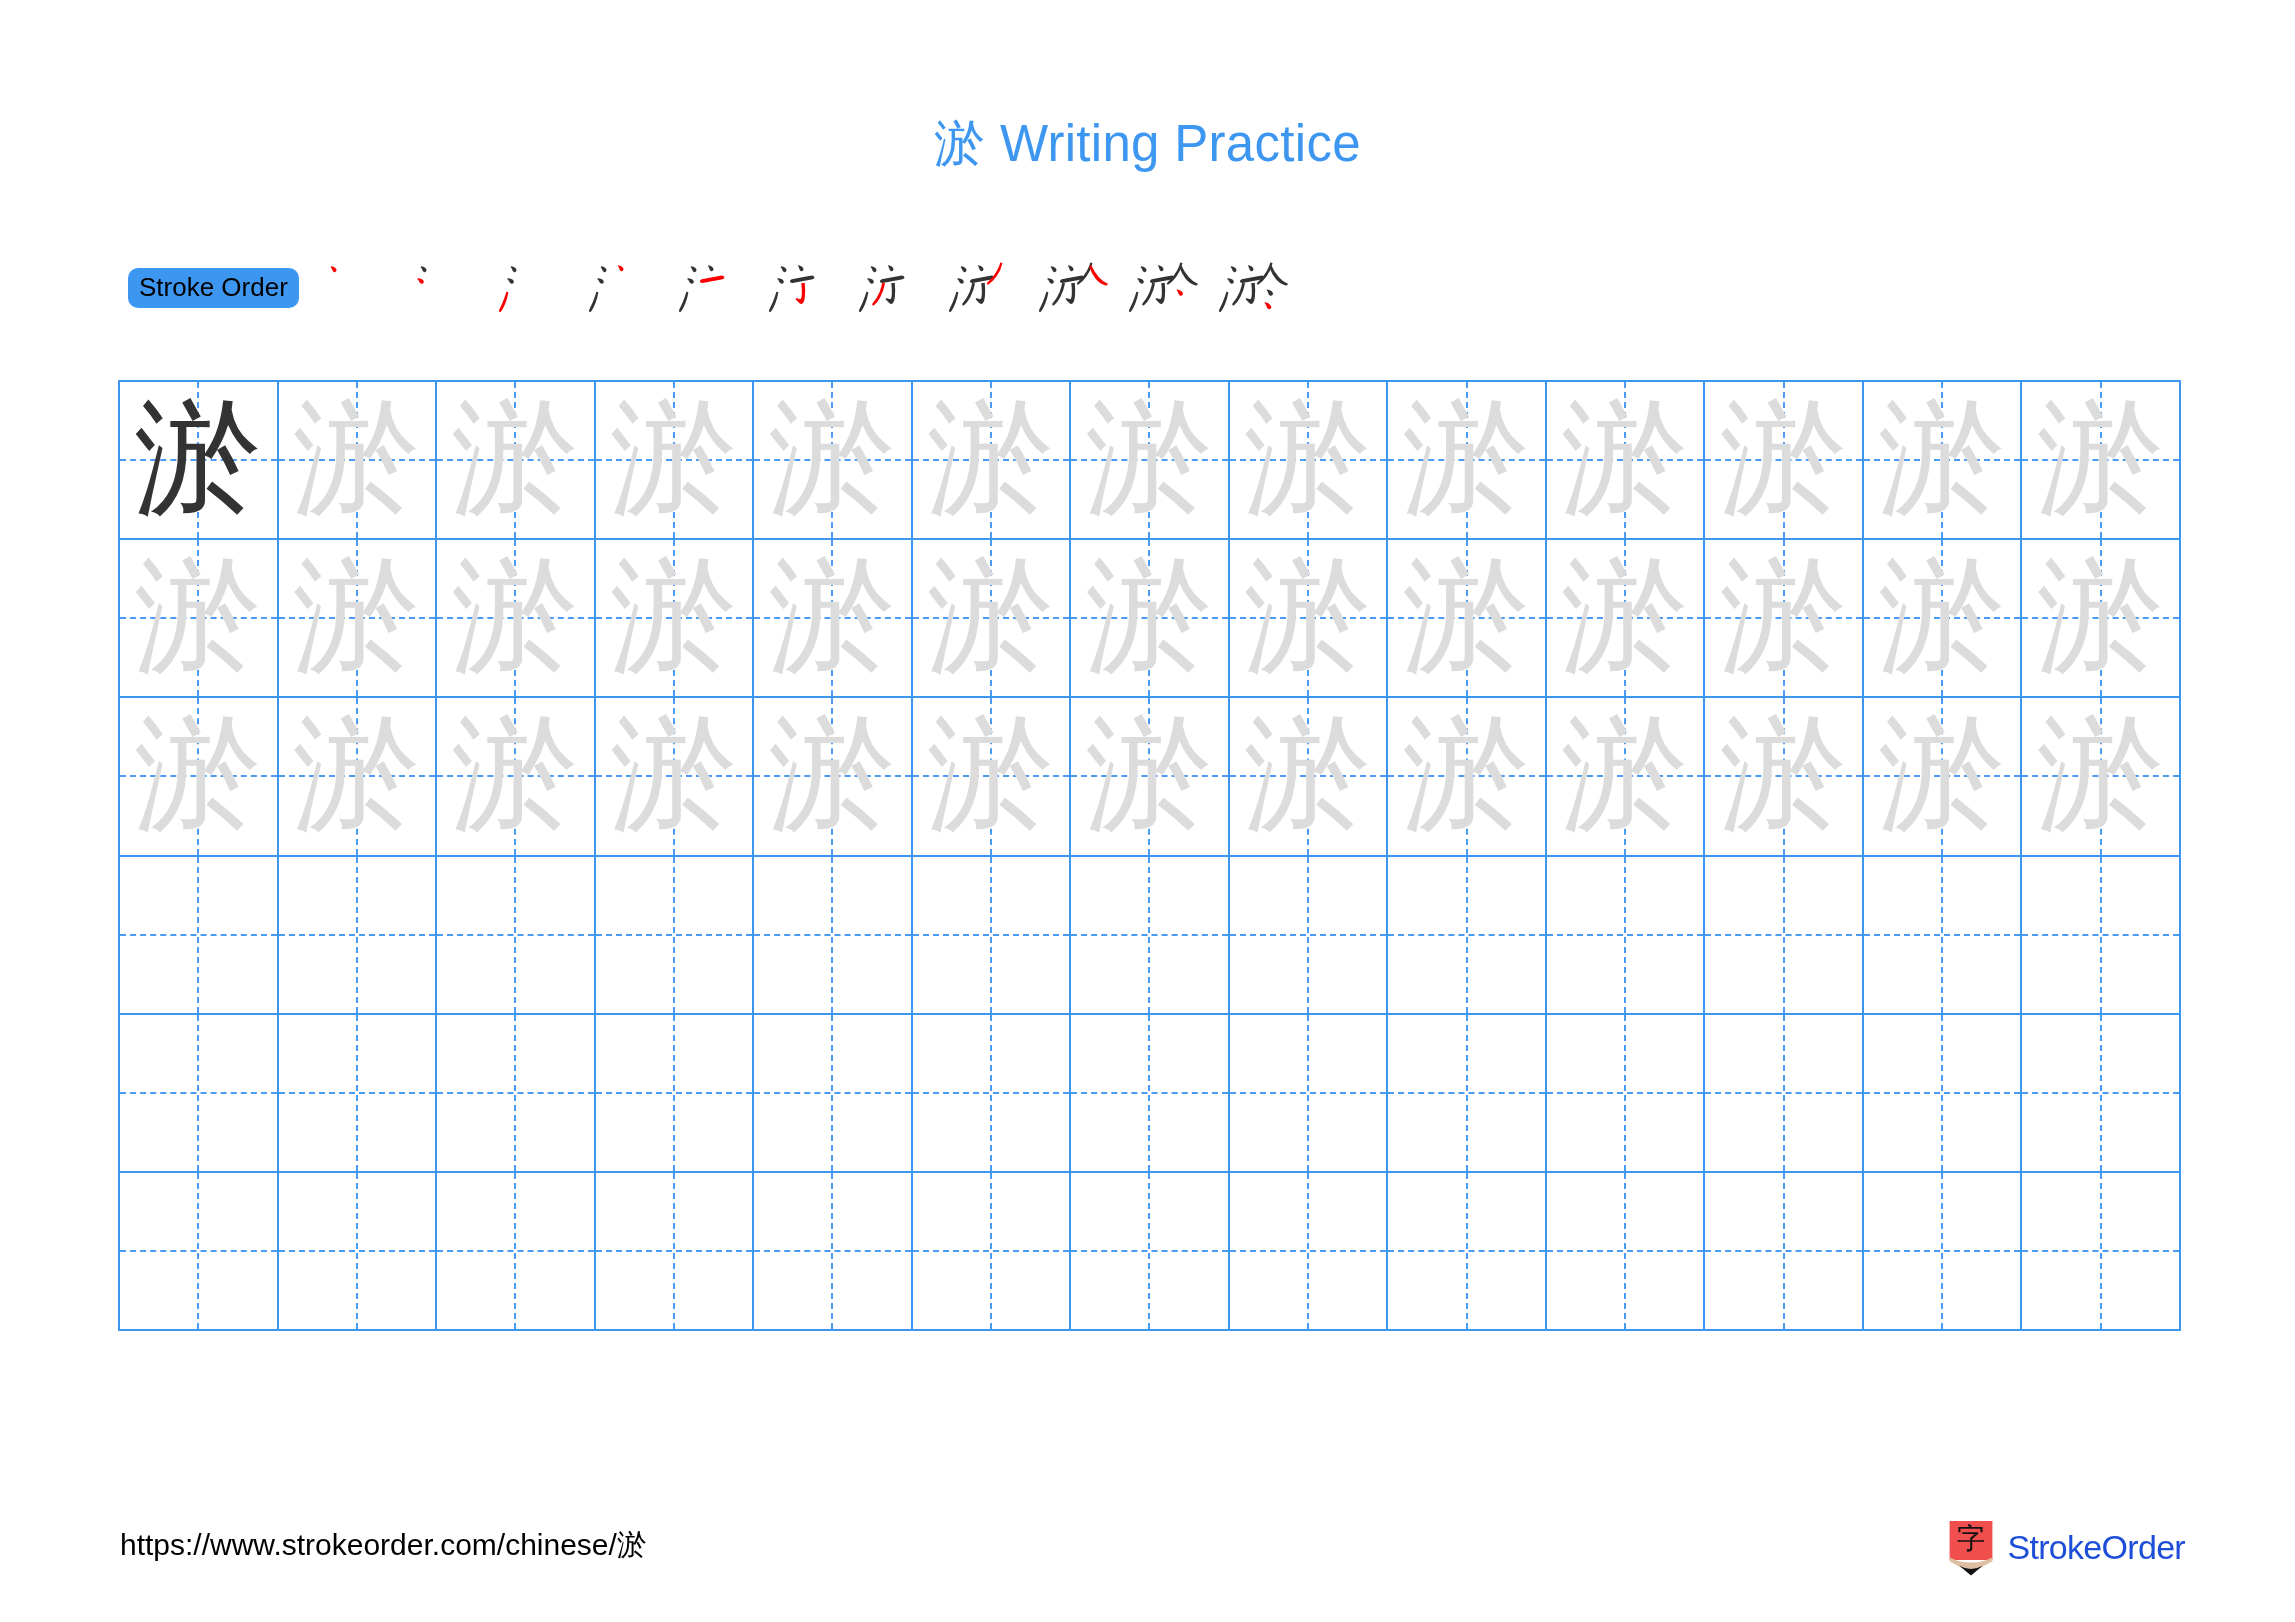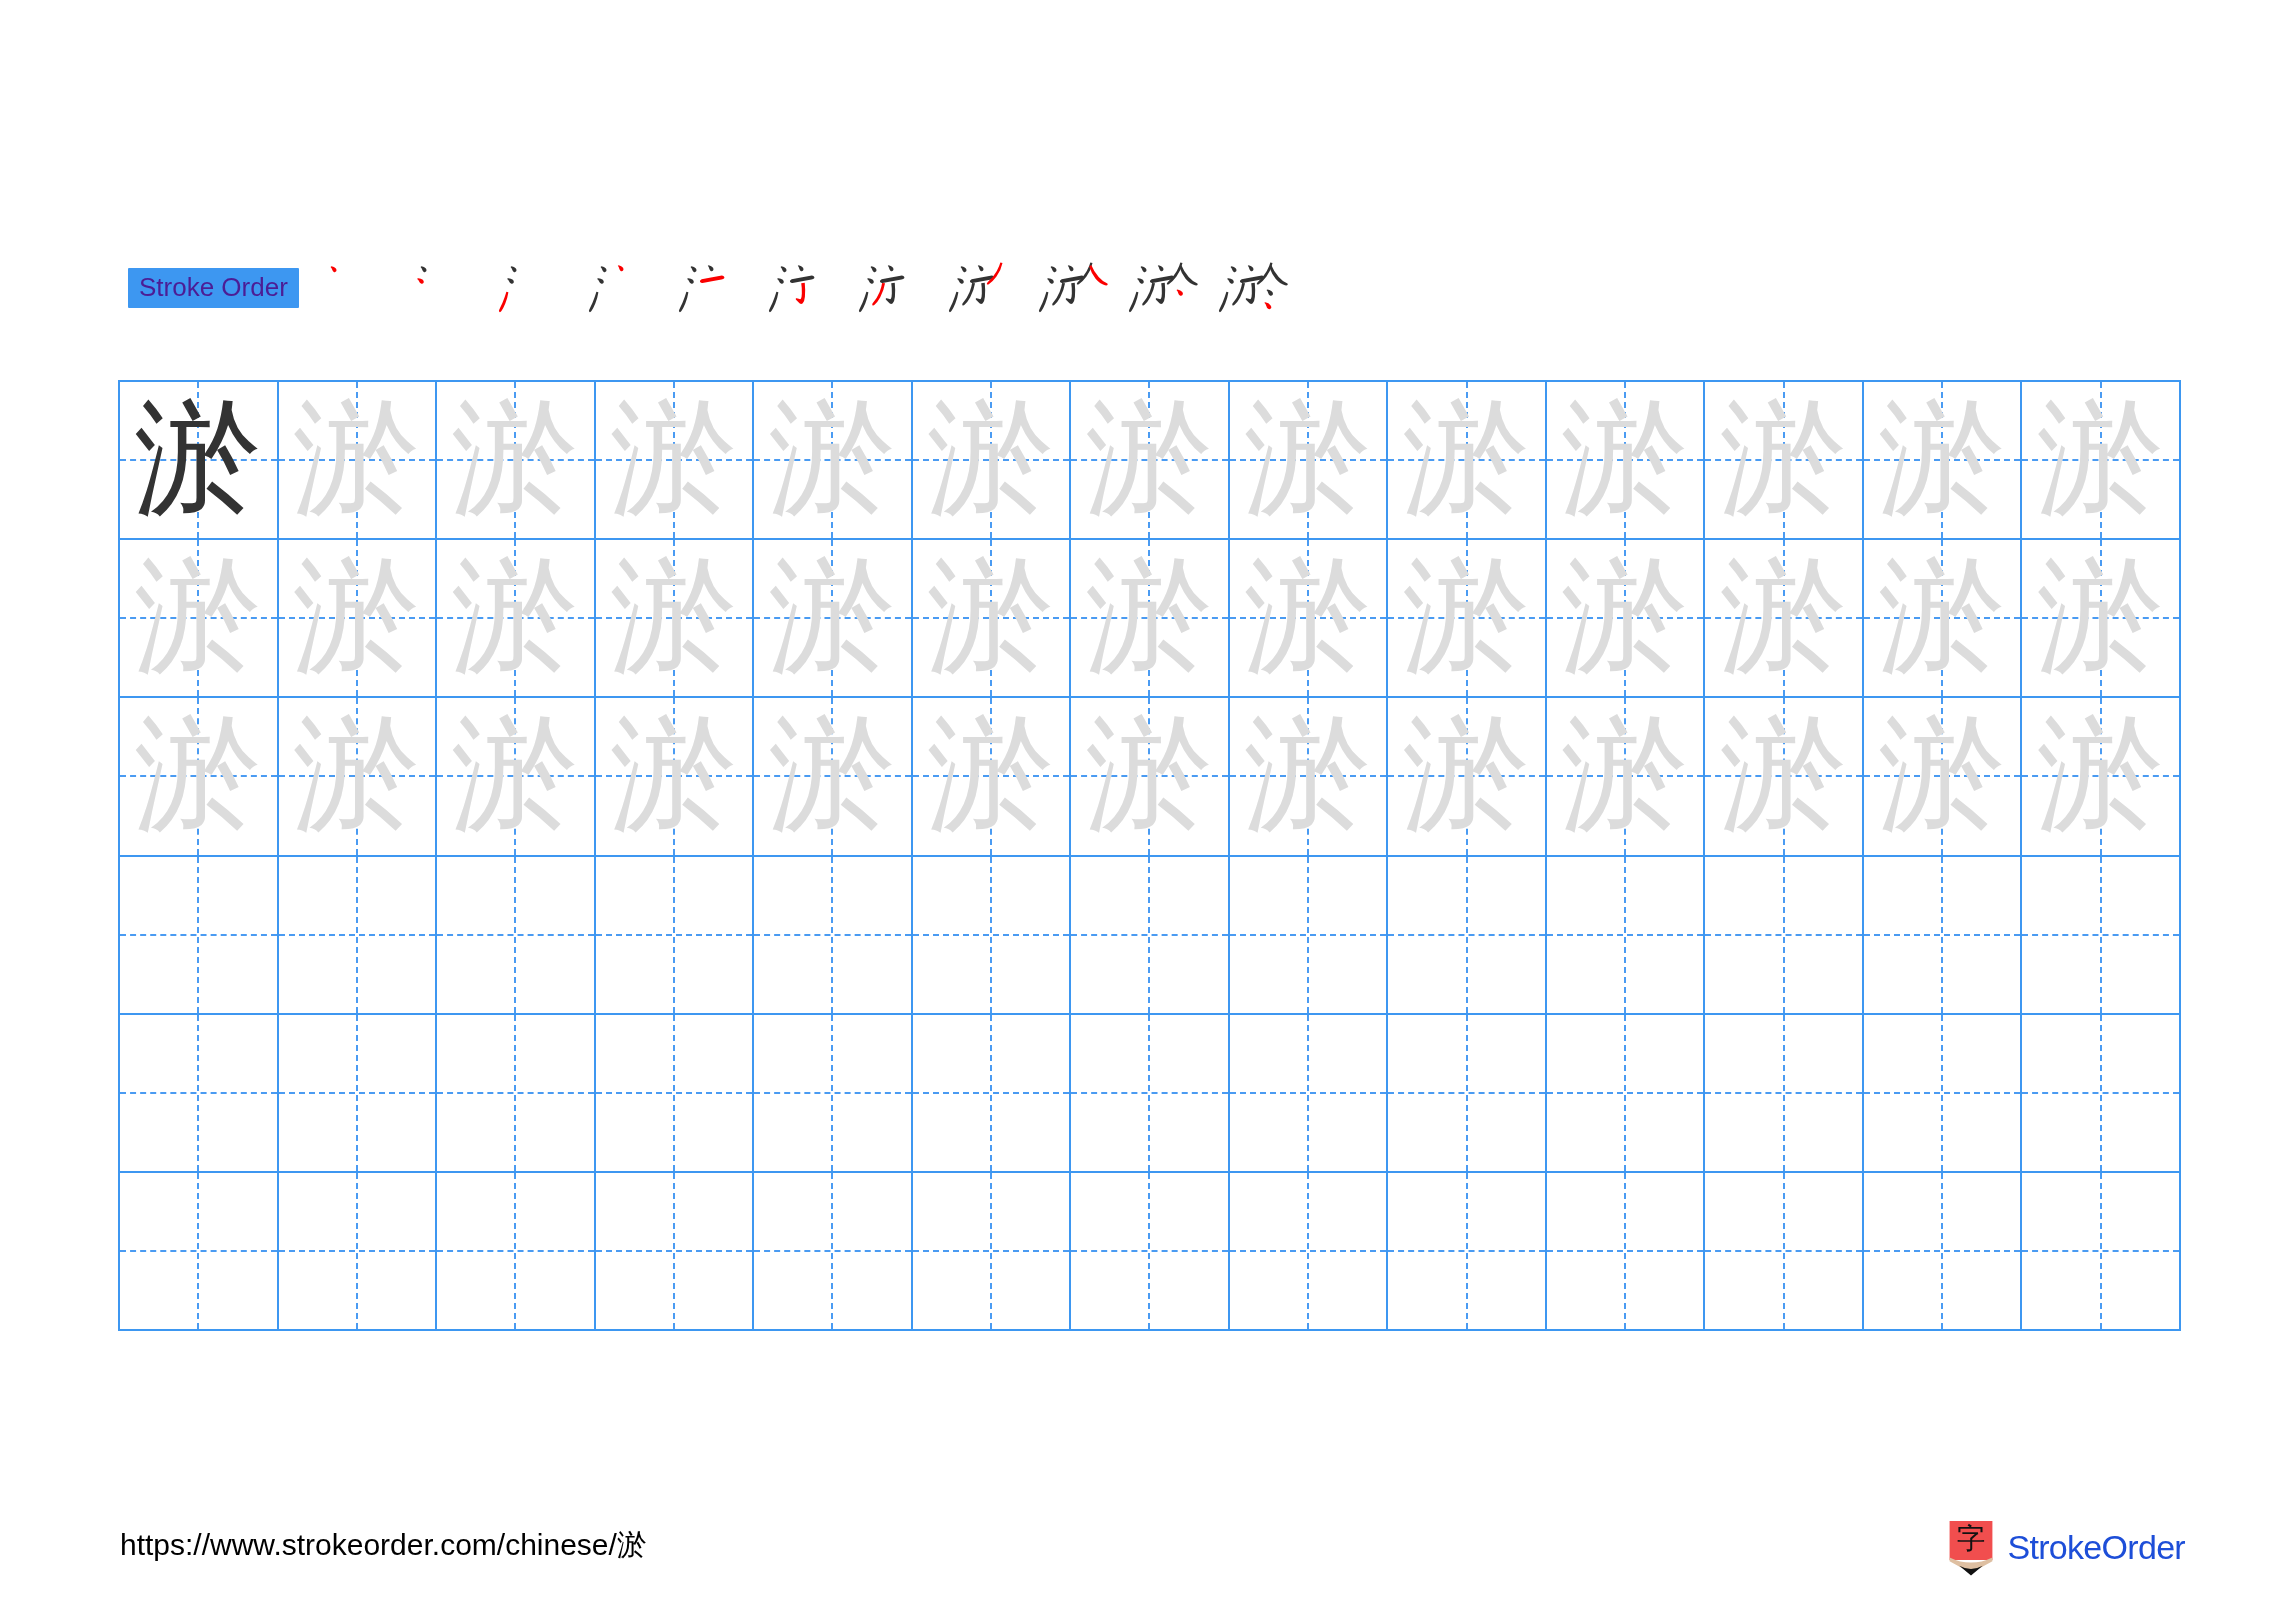--- a/index.html
+++ b/index.html
@@ -26,24 +26,24 @@
   
   .stroke-order-row {
     position: absolute;
     top: 252px; left: 128px;
     display: flex;
     align-items: center;
     height: 72px;
   }
   .so-badge {
     background: #3d97f1;
-    color: #4c1d95;
+    color: #000000;
     font-size: 26px;
     padding: 5.9px 11px 7.2px 11px;
-    border-radius: 1px;
+    border-radius: 10px;
     line-height: 1;
     white-space: nowrap;
   }
   .so-steps {
     display: flex;
     align-items: flex-start;
     margin-left: 14.4px;
   }
   .so-step {
     width: 90px;
@@ -129,20 +129,21 @@
     color: #1d4ed8;
     letter-spacing: -0.7px;
     white-space: nowrap;
   }
 </style>
 </head>
 <body>
 
 <div class="page">
 
+  <div class="title">淤 Writing Practice</div>
 
   <div class="stroke-order-row">
     <div class="so-badge">Stroke Order</div>
     <div class="so-steps" id="so-steps">
         <div class="so-step">
           <svg viewBox="0 0 1024 1024">
             <path d="M168 222 q36 4 58 30 q14 20 4 38 q-12 16 -32 8 q-14 -8 -20 -28 q-6 -26 -22 -38 Z" fill="#fa0000"></path>
           </svg>
         </div>
         <div class="so-step">

